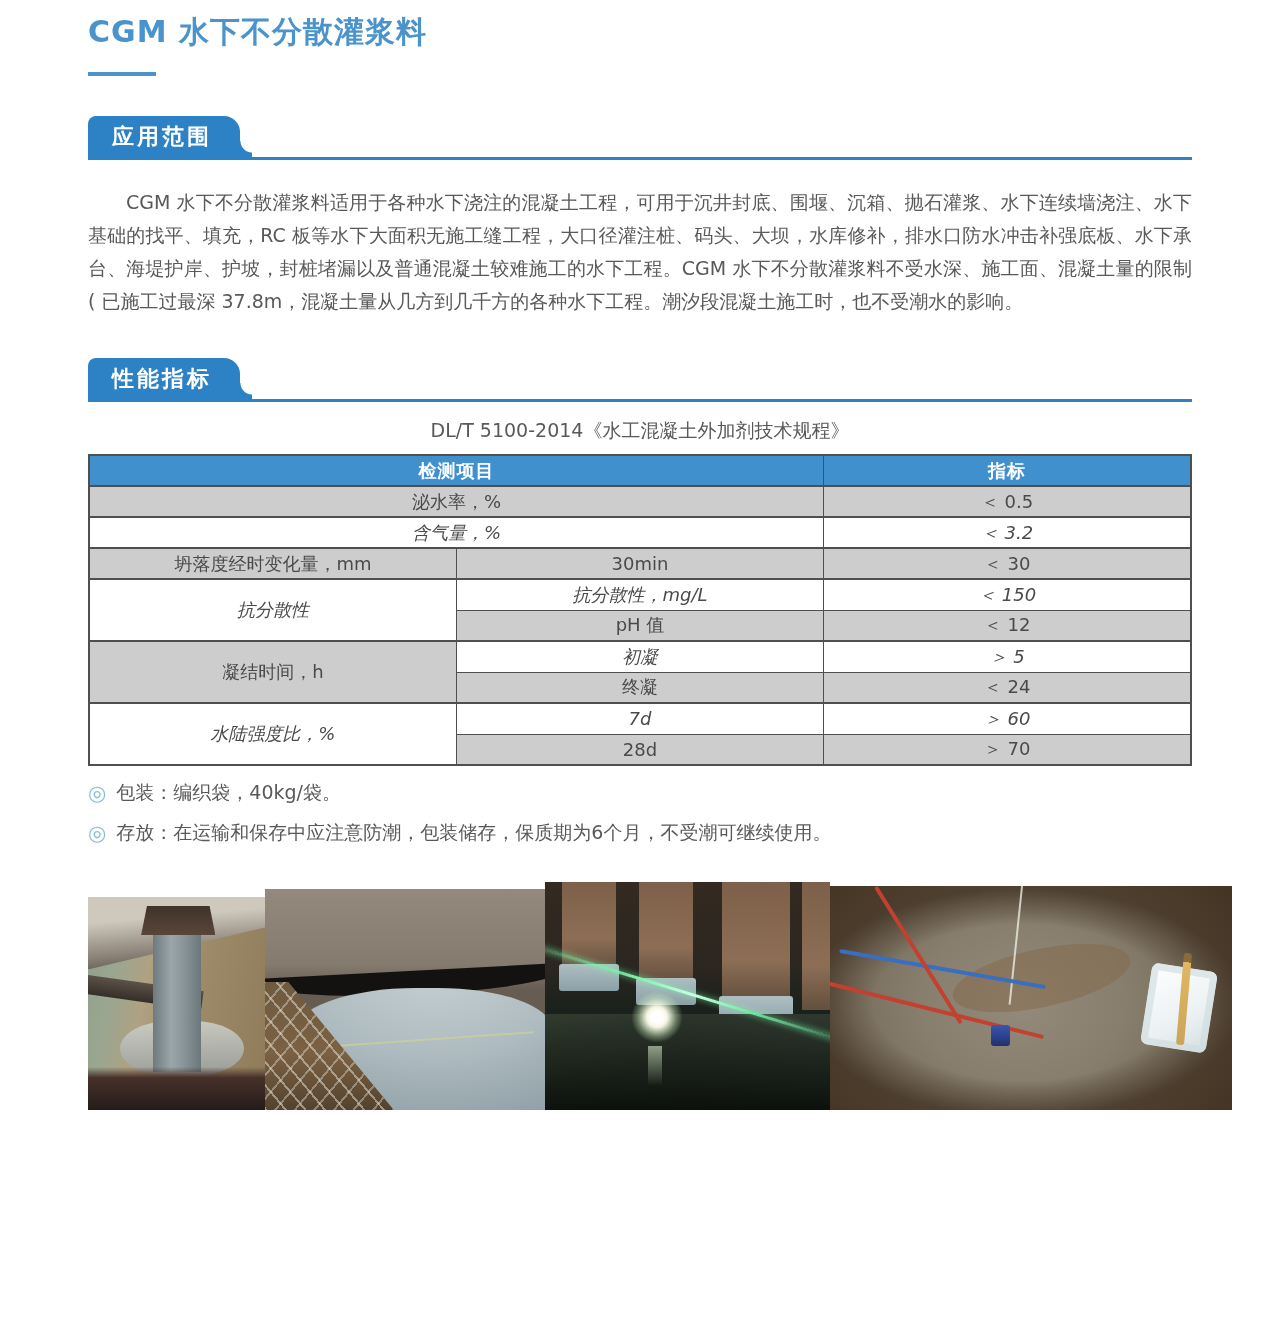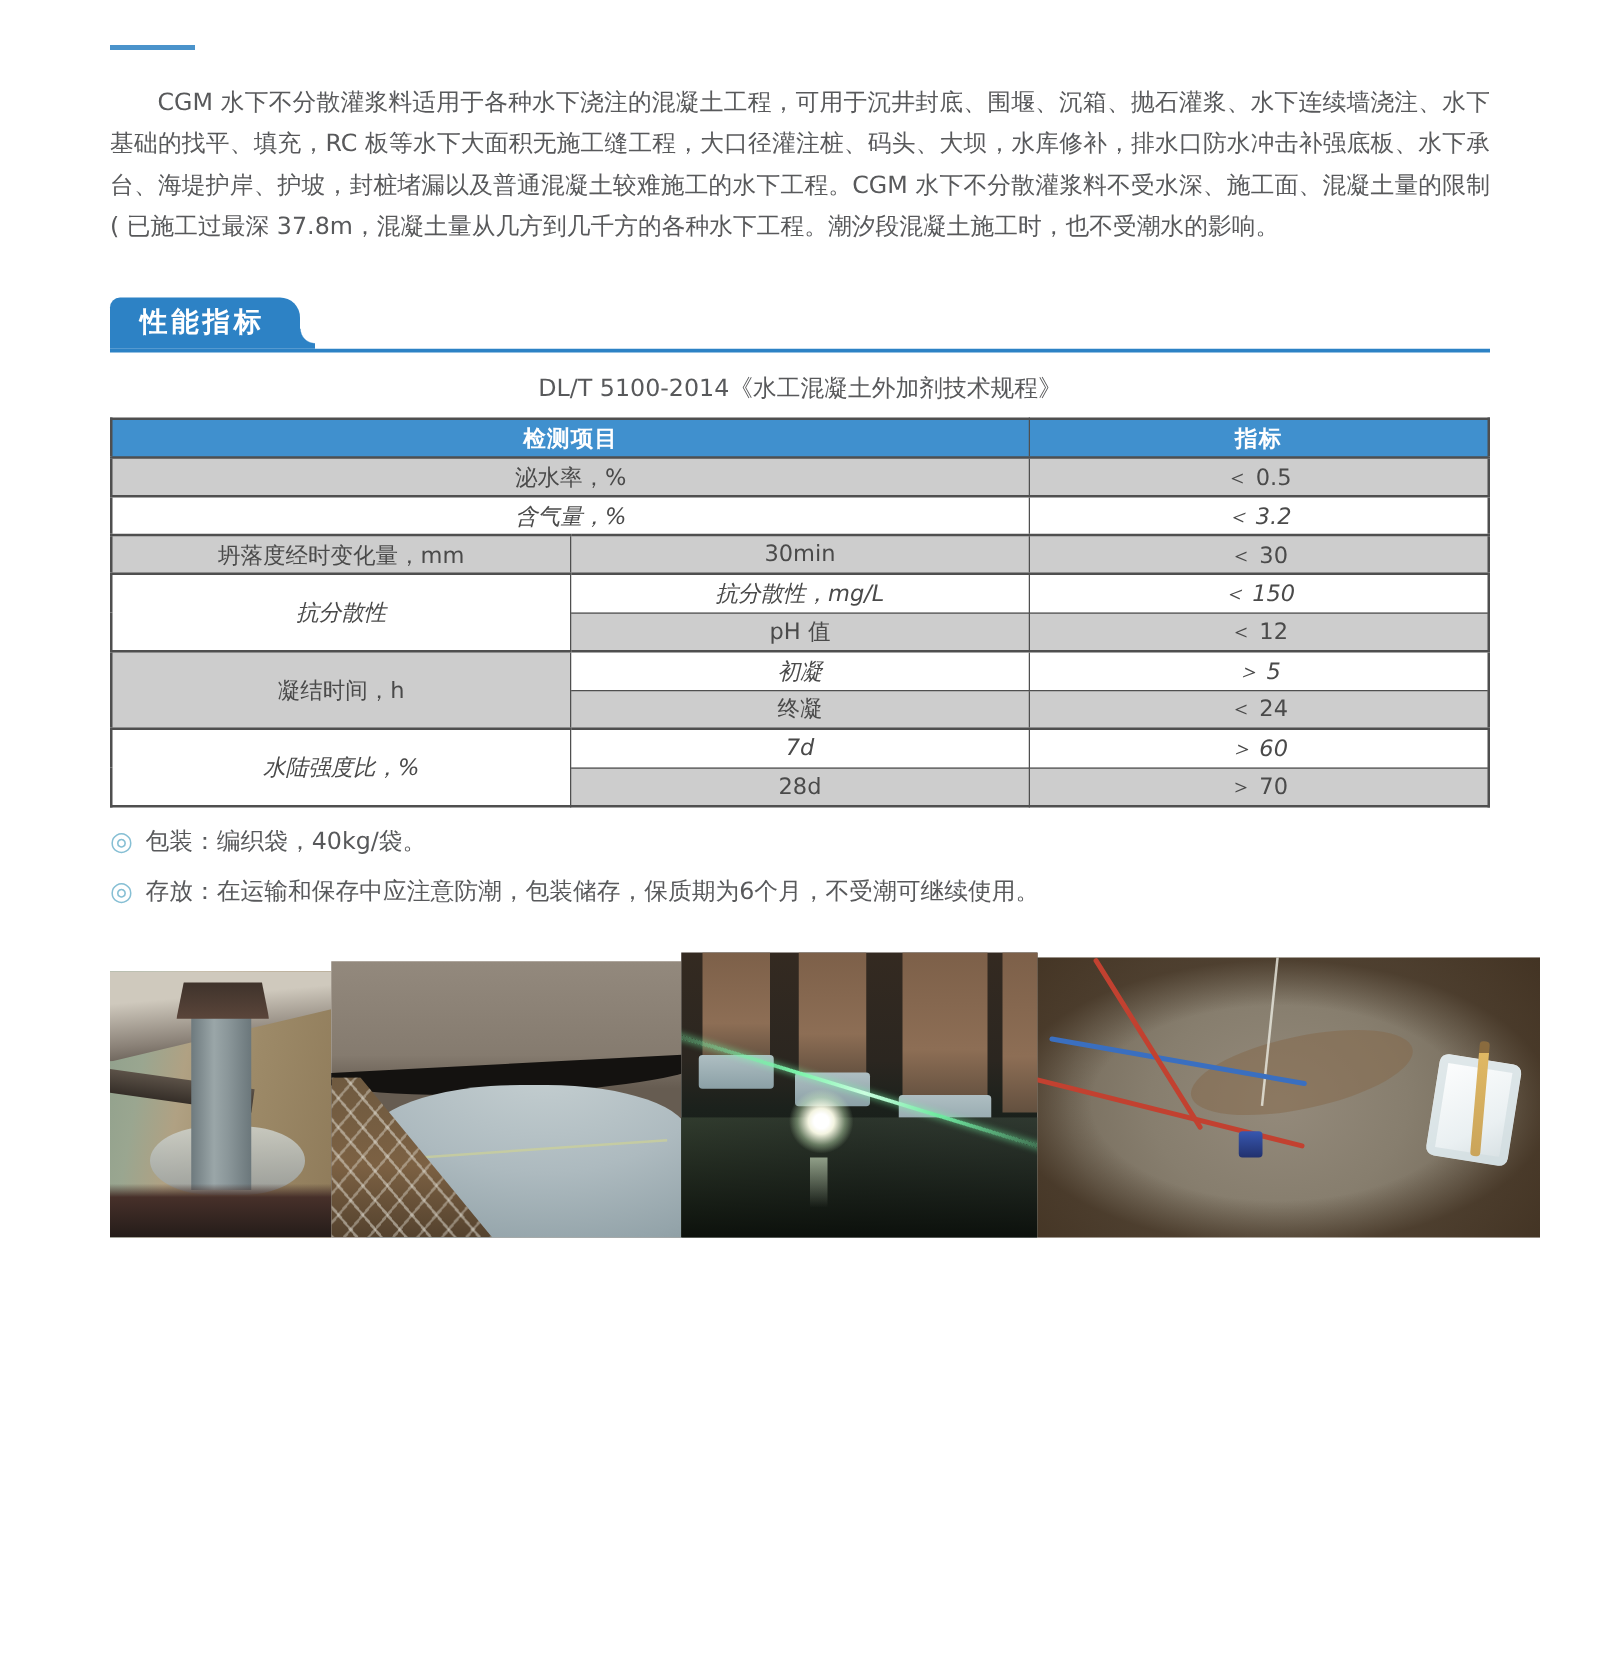--- a/index.html
+++ b/index.html
@@ -145,23 +145,27 @@
       background:linear-gradient(145deg,#ffffff,#eaf0f2 65%,#d4dde0);
       border-radius:7px;box-shadow:inset 0 0 0 7px rgba(208,219,223,.65);}
   .p4-pencil{right:11%;top:30%;width:8px;height:92px;transform:rotate(5deg);
       background:linear-gradient(180deg,#8a6b3e 0 10%,#e0b863 10%,#caa45a 100%);border-radius:3px;}
 </style>
 </head>
 <body>
 
 <div class="page">
 
+  <h1 class="title">CGM 水下不分散灌浆料</h1>
   <div class="title-underline"></div>
 
 
+  <div class="section-header">
+    <span class="badge">应用范围</span>
+  </div>
   <p class="para">CGM 水下不分散灌浆料适用于各种水下浇注的混凝土工程，可用于沉井封底、围堰、沉箱、抛石灌浆、水下连续墙浇注、水下基础的找平、填充，RC 板等水下大面积无施工缝工程，大口径灌注桩、码头、大坝，水库修补，排水口防水冲击补强底板、水下承台、海堤护岸、护坡，封桩堵漏以及普通混凝土较难施工的水下工程。CGM 水下不分散灌浆料不受水深、施工面、混凝土量的限制 ( 已施工过最深 37.8m，混凝土量从几方到几千方的各种水下工程。潮汐段混凝土施工时，也不受潮水的影响。</p>
 
   <div class="section-header">
     <span class="badge">性能指标</span>
   </div>
   <div class="standard">DL/T 5100-2014《水工混凝土外加剂技术规程》</div>
 
   <table class="ptable">
     <colgroup>
         <col>

